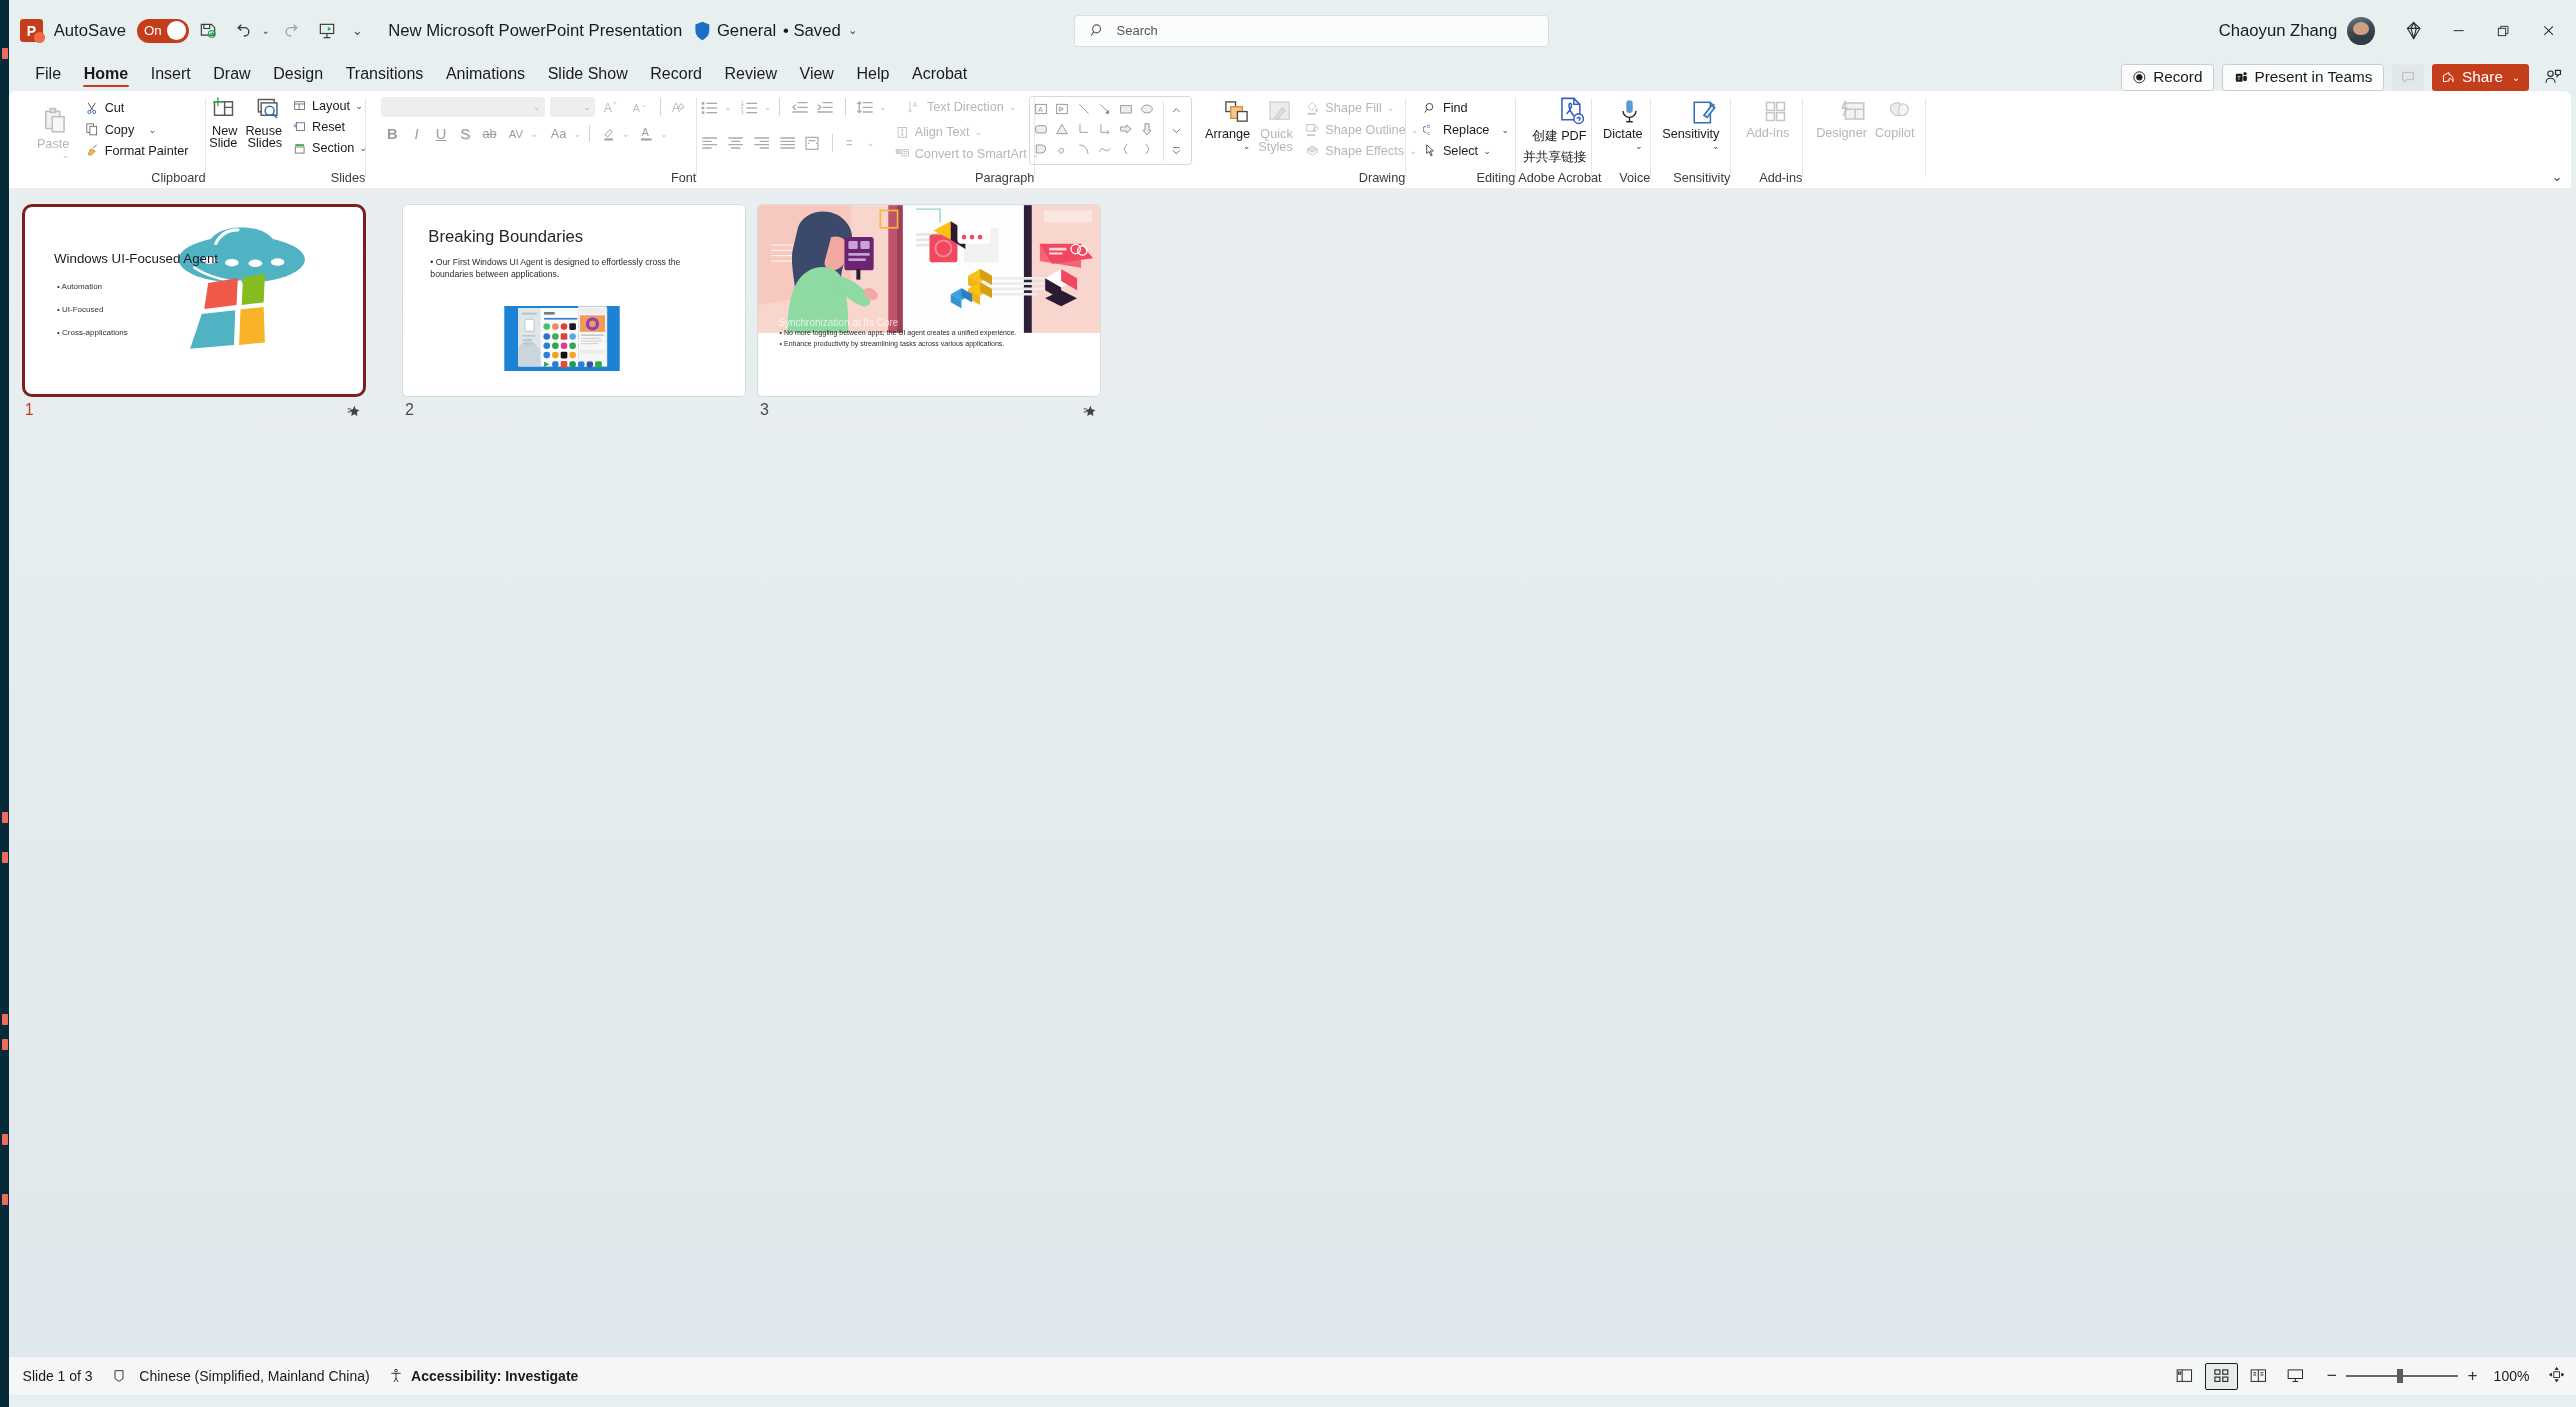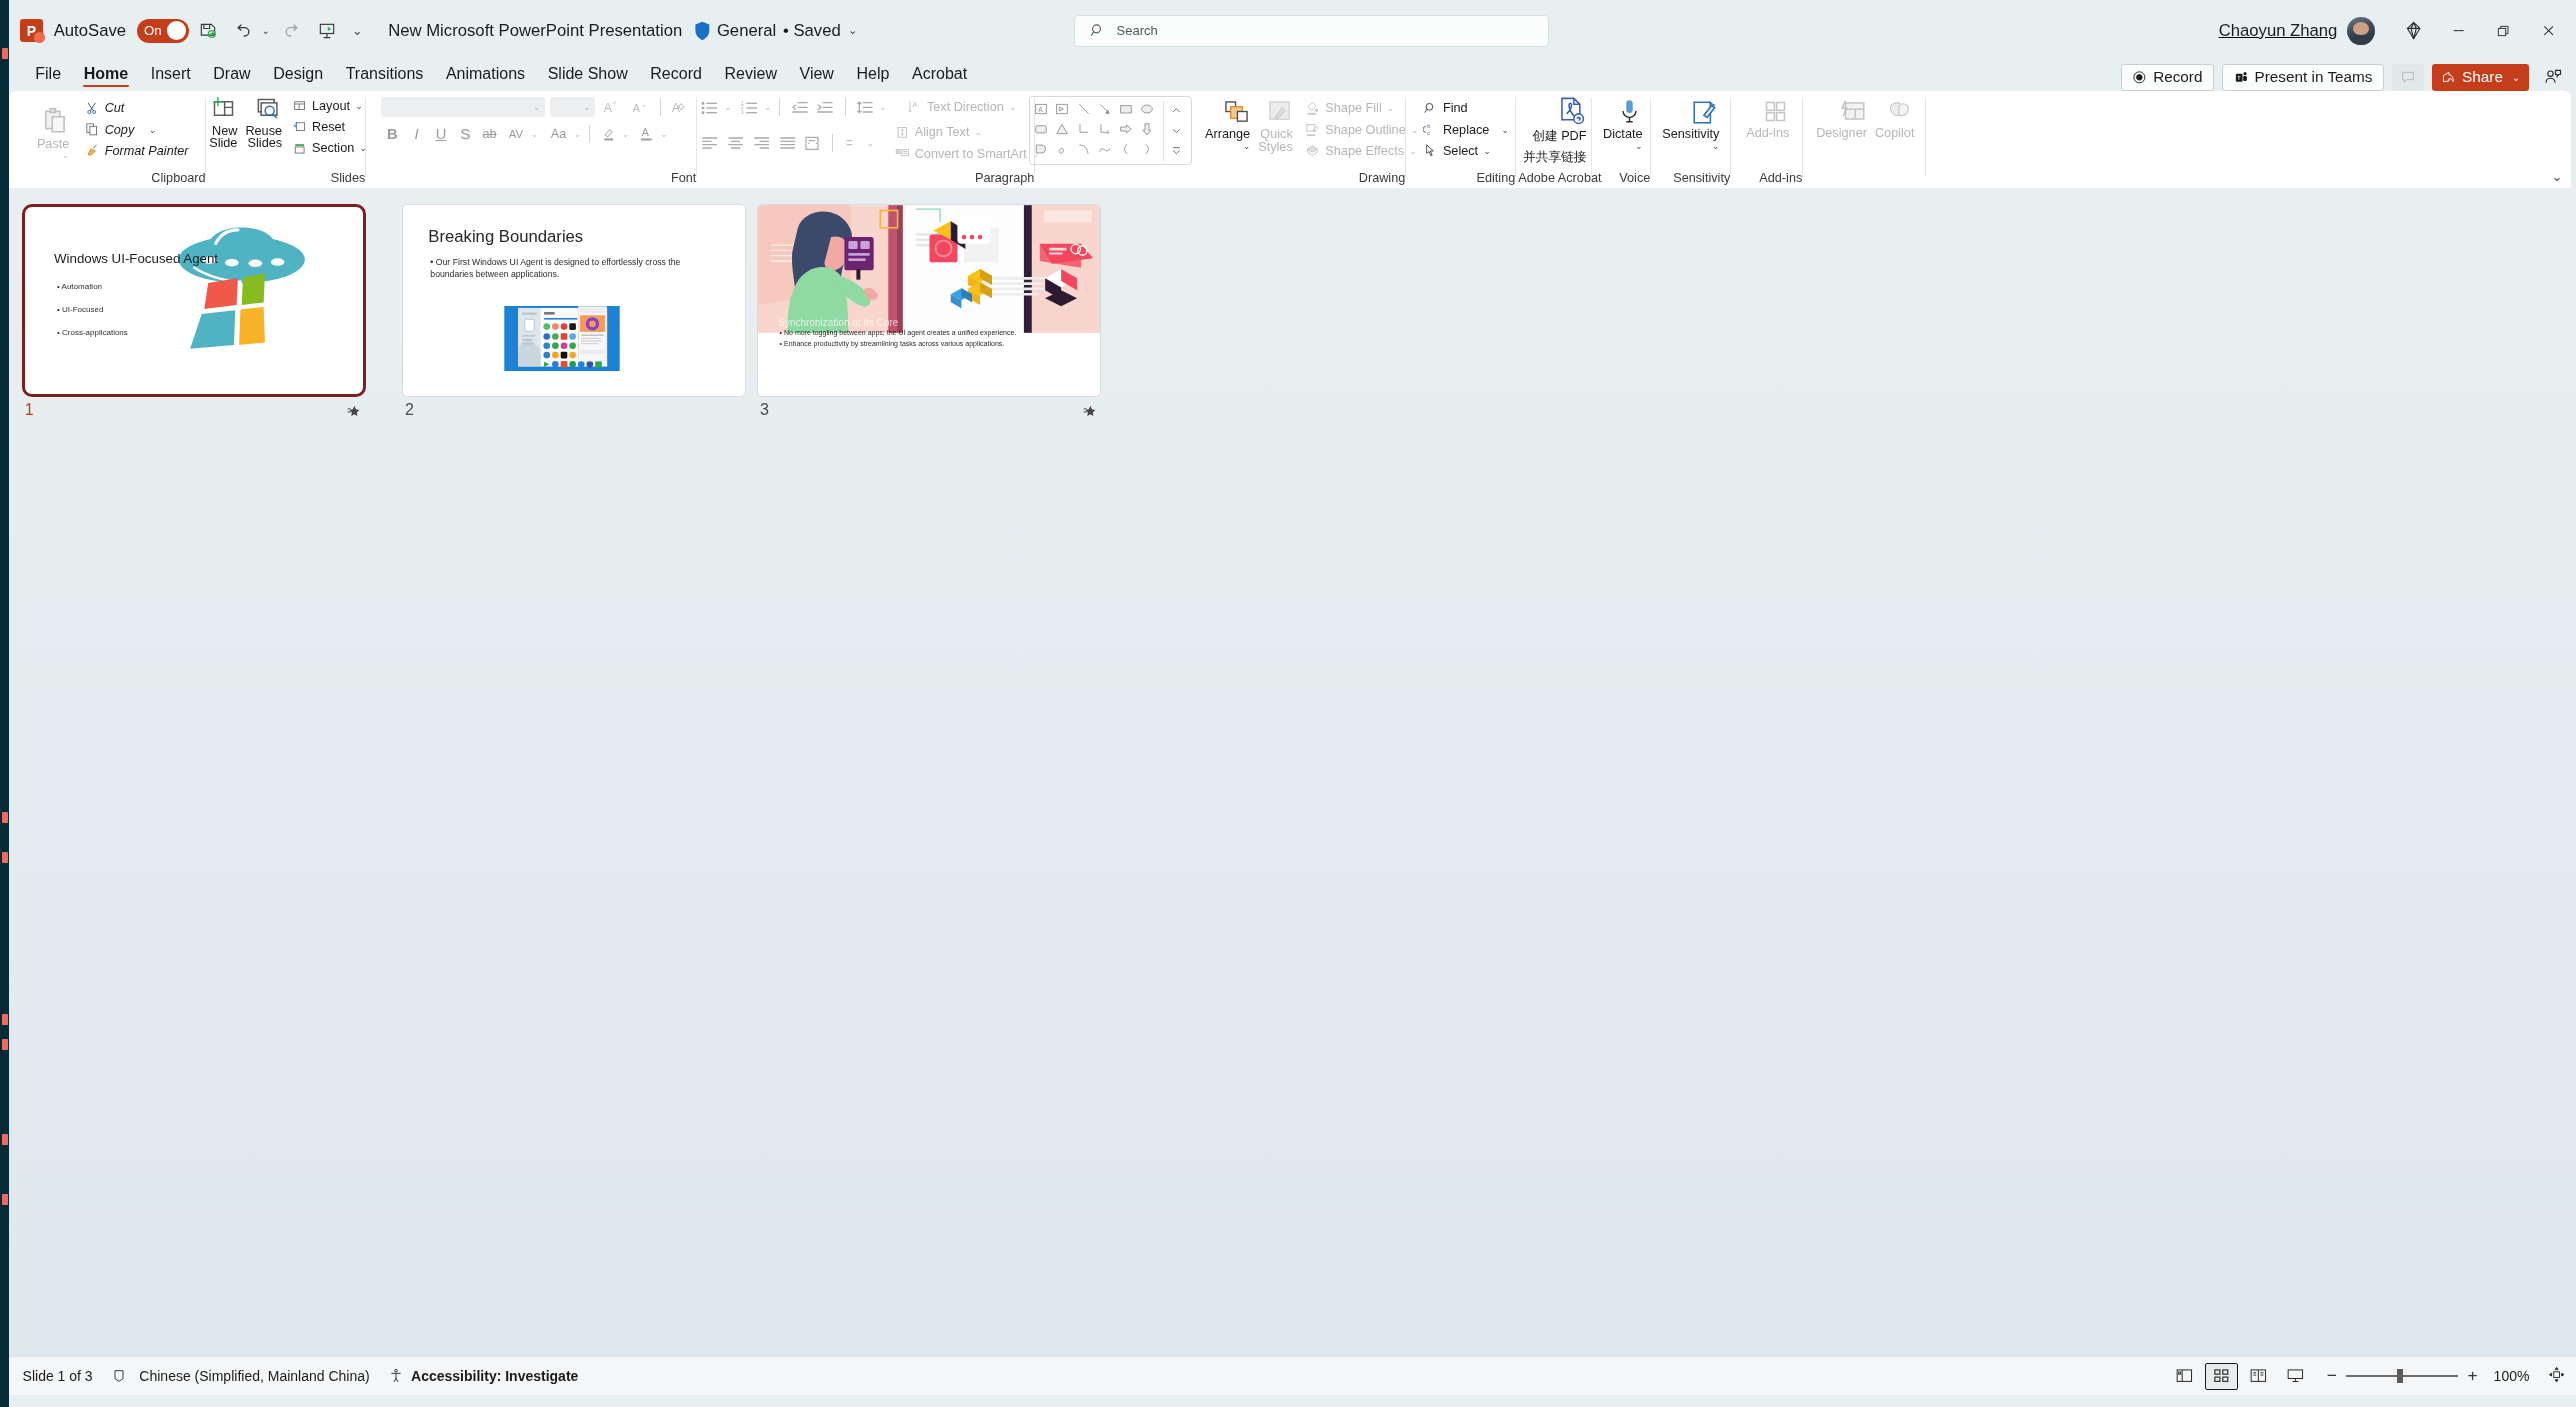--- a/index.html
+++ b/index.html
@@ -64,21 +64,21 @@
   #searchbox {
     position: absolute; left: 1065px; top: 14.7px; width: 475px; height: 32px;
     background: #fbfcfc; border: 0.7px solid #d8dfe2; border-radius: 4px;
     display: flex; align-items: center; padding-left: 13.3px; gap: 10.7px;
     cursor: text;
   }
   #searchbox .ph { font-size: 13px; color: #55565a; }
 
   .tb-right {
     position: absolute; right: 0; top: 0; height: 61px;
-    display: flex; align-items: center; padding-right: 5.3px; gap: 0; text-decoration: underline;
+    display: flex; align-items: center; padding-right: 5.3px; gap: 0;
   }
   .user-name { font-size: 16.7px; color: #1b1b1b; margin-right: 9.3px; white-space:nowrap;}
   .avatar {
     width: 28px; height: 28px; border-radius: 50%;
     background: linear-gradient(160deg,#6d7b86 0%,#3c4a55 45%,#23313b 100%);
     position: relative; overflow: hidden; margin-right: 16px; cursor:pointer;
   }
   .avatar::before{
     content:""; position:absolute; left:6px; top:5.3px; width:16px;height:13.3px;
     background:#cf9f84; border-radius:50% 50% 45% 45%;
@@ -401,21 +401,21 @@
     <div class="gbody">
       <div class="big-btn dis" style="margin-top:9.3px;">
         <svg width="27" height="28" viewBox="0 0 24 26" fill="none" stroke="#bfbfbf" stroke-width="1.4">
           <rect x="3" y="4" width="13" height="16" fill="#f1f1f1"></rect>
             <rect x="7" y="1.5" width="5" height="3.5" fill="#e4e4e4"></rect>
           <rect x="9" y="9" width="11" height="14" fill="#f7f7f7"></rect>
         </svg>
         <span class="bl">Paste</span>
         <span class="caret dis">⌄</span>
       </div>
-      <div style="margin-left:8px;padding-top:1.3px;font-style:italic;">
+      <div style="margin-left:8px;padding-top:1.3px;">
         <div class="small-btn">
           <svg width="14.7" height="14.7" viewBox="0 0 24 24" fill="none" stroke="#2e6fb0" stroke-width="1.5">
             <circle cx="7" cy="18" r="2.5"></circle>
               <circle cx="15" cy="18" r="2.5"></circle>
               <path d="M8.5 16L17 3M13.5 16L5 3" stroke="#4a4a4a"></path>
           </svg>
           <span class="sl">Cut</span>
         </div>
         <div class="small-btn">
           <svg width="14.7" height="14.7" viewBox="0 0 24 24" fill="none" stroke="#5a5a5a" stroke-width="1.3">

